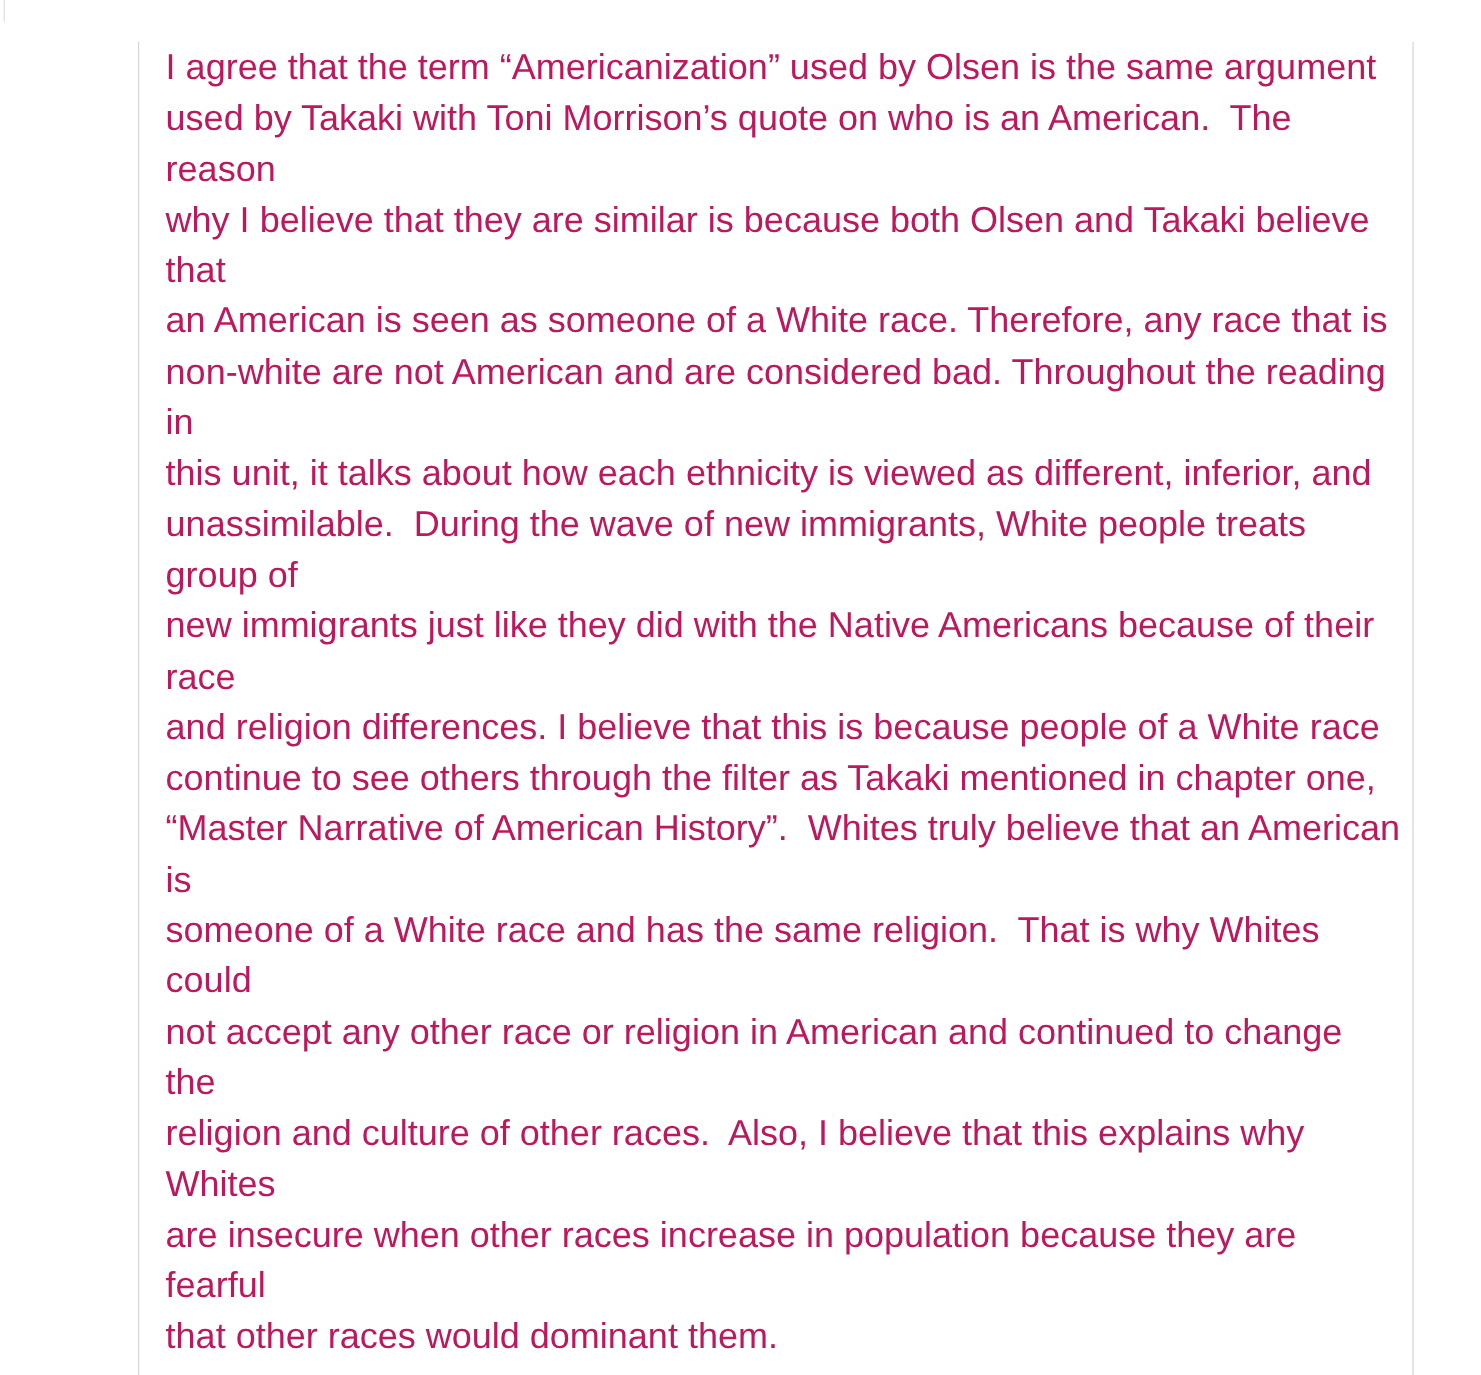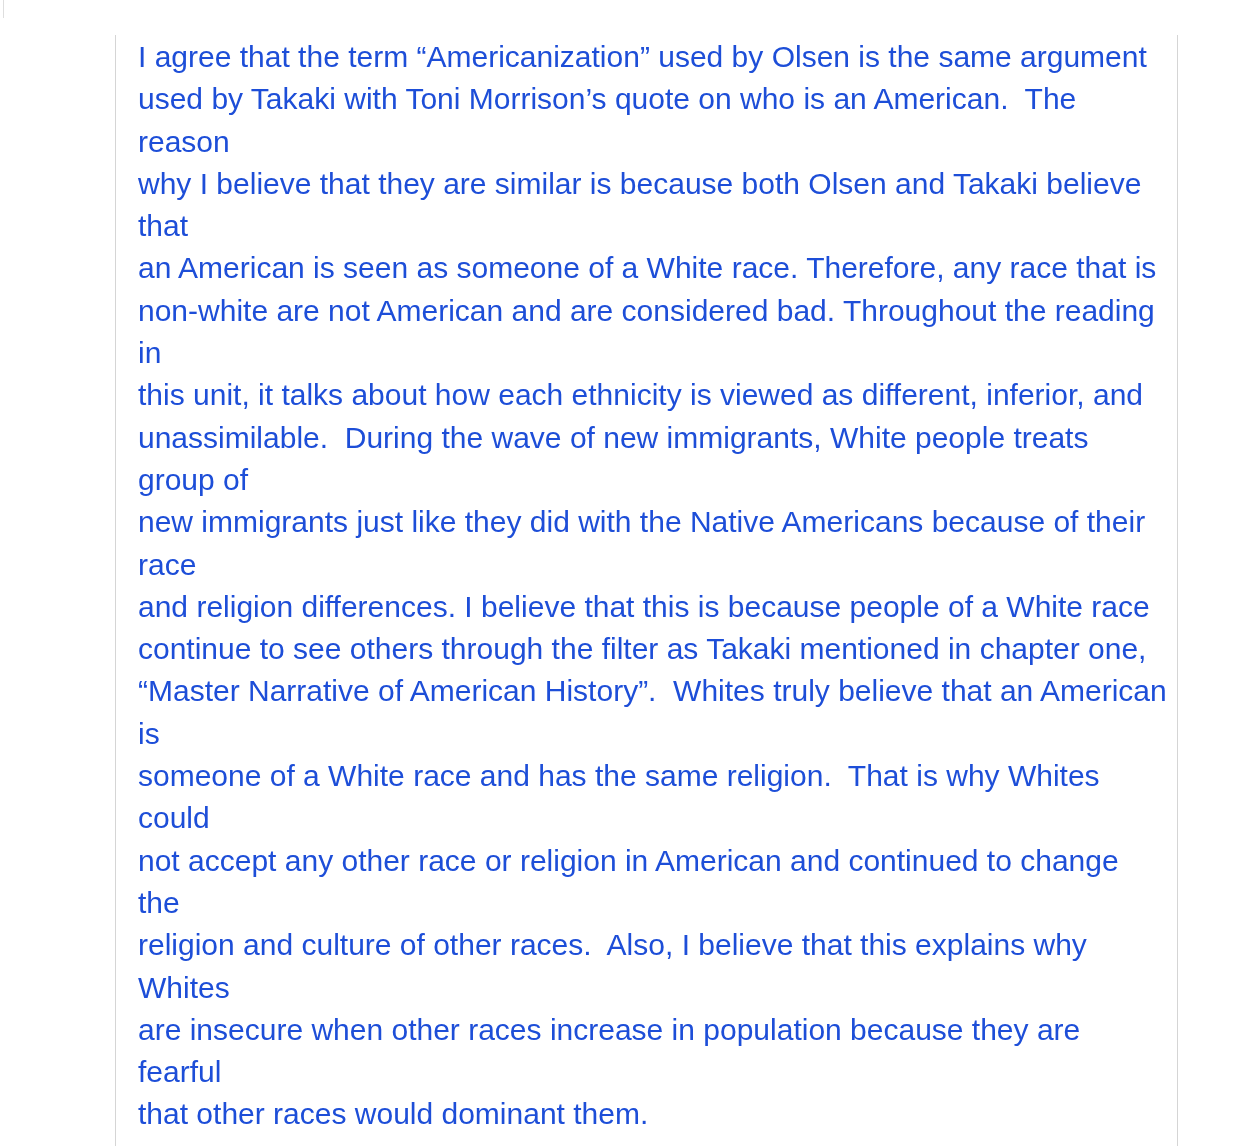--- a/index.html
+++ b/index.html
@@ -31,21 +31,21 @@
     border-left: 1px solid #d5d5d5;
     border-right: 1px solid #d5d5d5;
     background: #ffffff;
     padding: 1px 10px 0 22px;
   }
   .para {
     margin: 0 0 19px 0;
     font-family: "Liberation Sans", "DejaVu Sans", sans-serif;
     font-size: 30px;
     line-height: 42.3px;
-    color: #1d4ed8;
+    color: #be185d;
     white-space: pre-wrap; 
     font-kerning: normal;
   }
 </style>
 </head>
 <body>
 
 <div class="top-tick"></div>
 
 <div class="doc-page">

